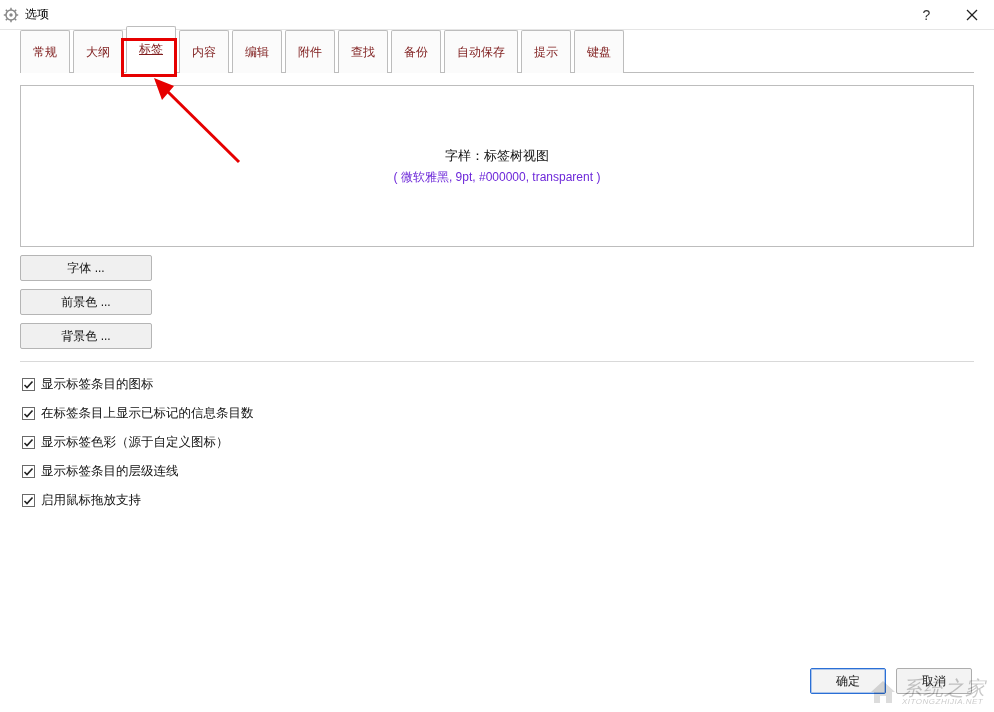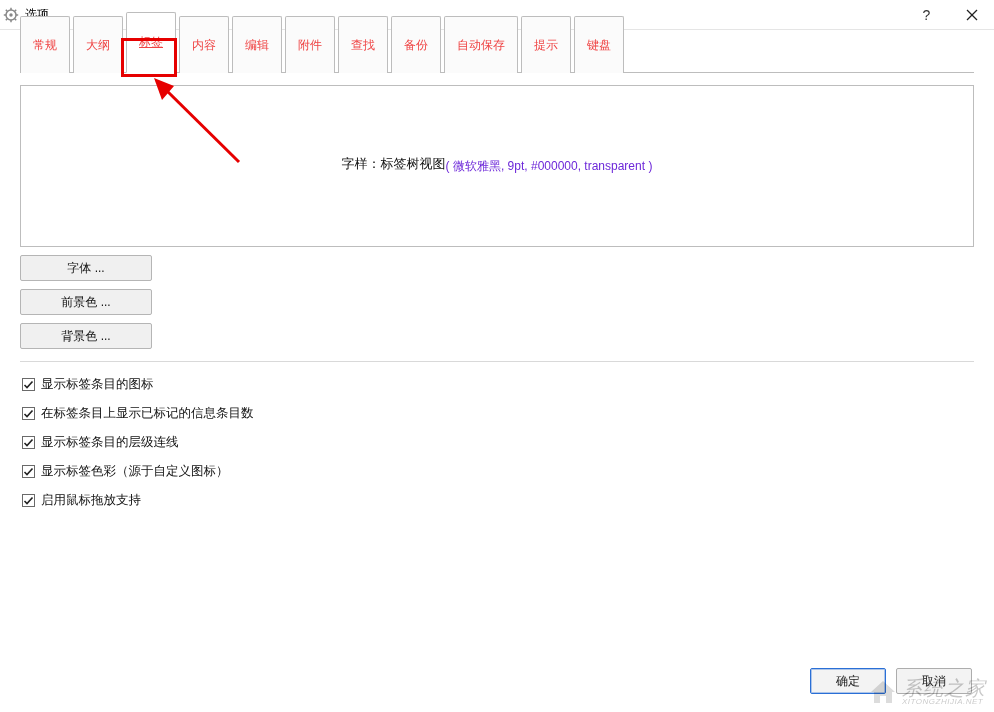--- a/index.html
+++ b/index.html
@@ -53,28 +53,28 @@
     margin: 14px 20px 0 20px;
     display: flex;
     align-items: flex-end;
     border-bottom: 1px solid #bdbdbd;
     height: 28px;
     position: relative;
     z-index: 1;
   }
   .tab {
     height: 24px;
-    padding: 16px 12px;
+    padding: 9px 12px;
     display: flex;
     align-items: center;
     border: 1px solid #bdbdbd;
     border-bottom: none;
     margin-right: 3px;
     background: #fbfbfb;
-    color: #ef4444;
+    color: #7f1d1d;
     font-size: 12px;
     border-top-left-radius: 2px;
     border-top-right-radius: 2px;
     position: relative;
     top: 1px;
   }
   .tab.active {
     background: #ffffff;
     height: 27px;
     top: 1px;
@@ -93,21 +93,21 @@
     margin: 0 20px 0 20px;
     padding-top: 12px;
   }
 
   .style-box {
     border: 1px solid #bdbdbd;
     height: 160px;
     display: flex;
     align-items: center;
     justify-content: center;
-    flex-direction: row;
+    flex-direction: column;
     color: #111;
   }
   .style-box .line1 {
     font-size: 13px;
     margin-bottom: 4px;
   }
   .style-box .line2 {
     font-size: 12px;
     color: #6d28d9;
   }
@@ -322,29 +322,29 @@
           </svg>
       </span>
       <span>在标签条目上显示已标记的信息条目数</span>
     </div>
     <div class="check-item">
       <span class="cbox">
         <svg width="11" height="11" viewBox="0 0 11 11">
             <polyline points="1.5,6 4,8.5 9.5,2.5" fill="none" stroke="#222" stroke-width="1.6"></polyline>
           </svg>
       </span>
+      <span>显示标签色彩（源于自定义图标）</span>
+    </div>
+    <div class="check-item">
+      <span class="cbox">
+        <svg width="11" height="11" viewBox="0 0 11 11">
+            <polyline points="1.5,6 4,8.5 9.5,2.5" fill="none" stroke="#222" stroke-width="1.6"></polyline>
+          </svg>
+      </span>
       <span>显示标签条目的层级连线</span>
-    </div>
-    <div class="check-item">
-      <span class="cbox">
-        <svg width="11" height="11" viewBox="0 0 11 11">
-            <polyline points="1.5,6 4,8.5 9.5,2.5" fill="none" stroke="#222" stroke-width="1.6"></polyline>
-          </svg>
-      </span>
-      <span>显示标签色彩（源于自定义图标）</span>
     </div>
     <div class="check-item">
       <span class="cbox">
         <svg width="11" height="11" viewBox="0 0 11 11">
             <polyline points="1.5,6 4,8.5 9.5,2.5" fill="none" stroke="#222" stroke-width="1.6"></polyline>
           </svg>
       </span>
       <span>启用鼠标拖放支持</span>
     </div>
   </div>

